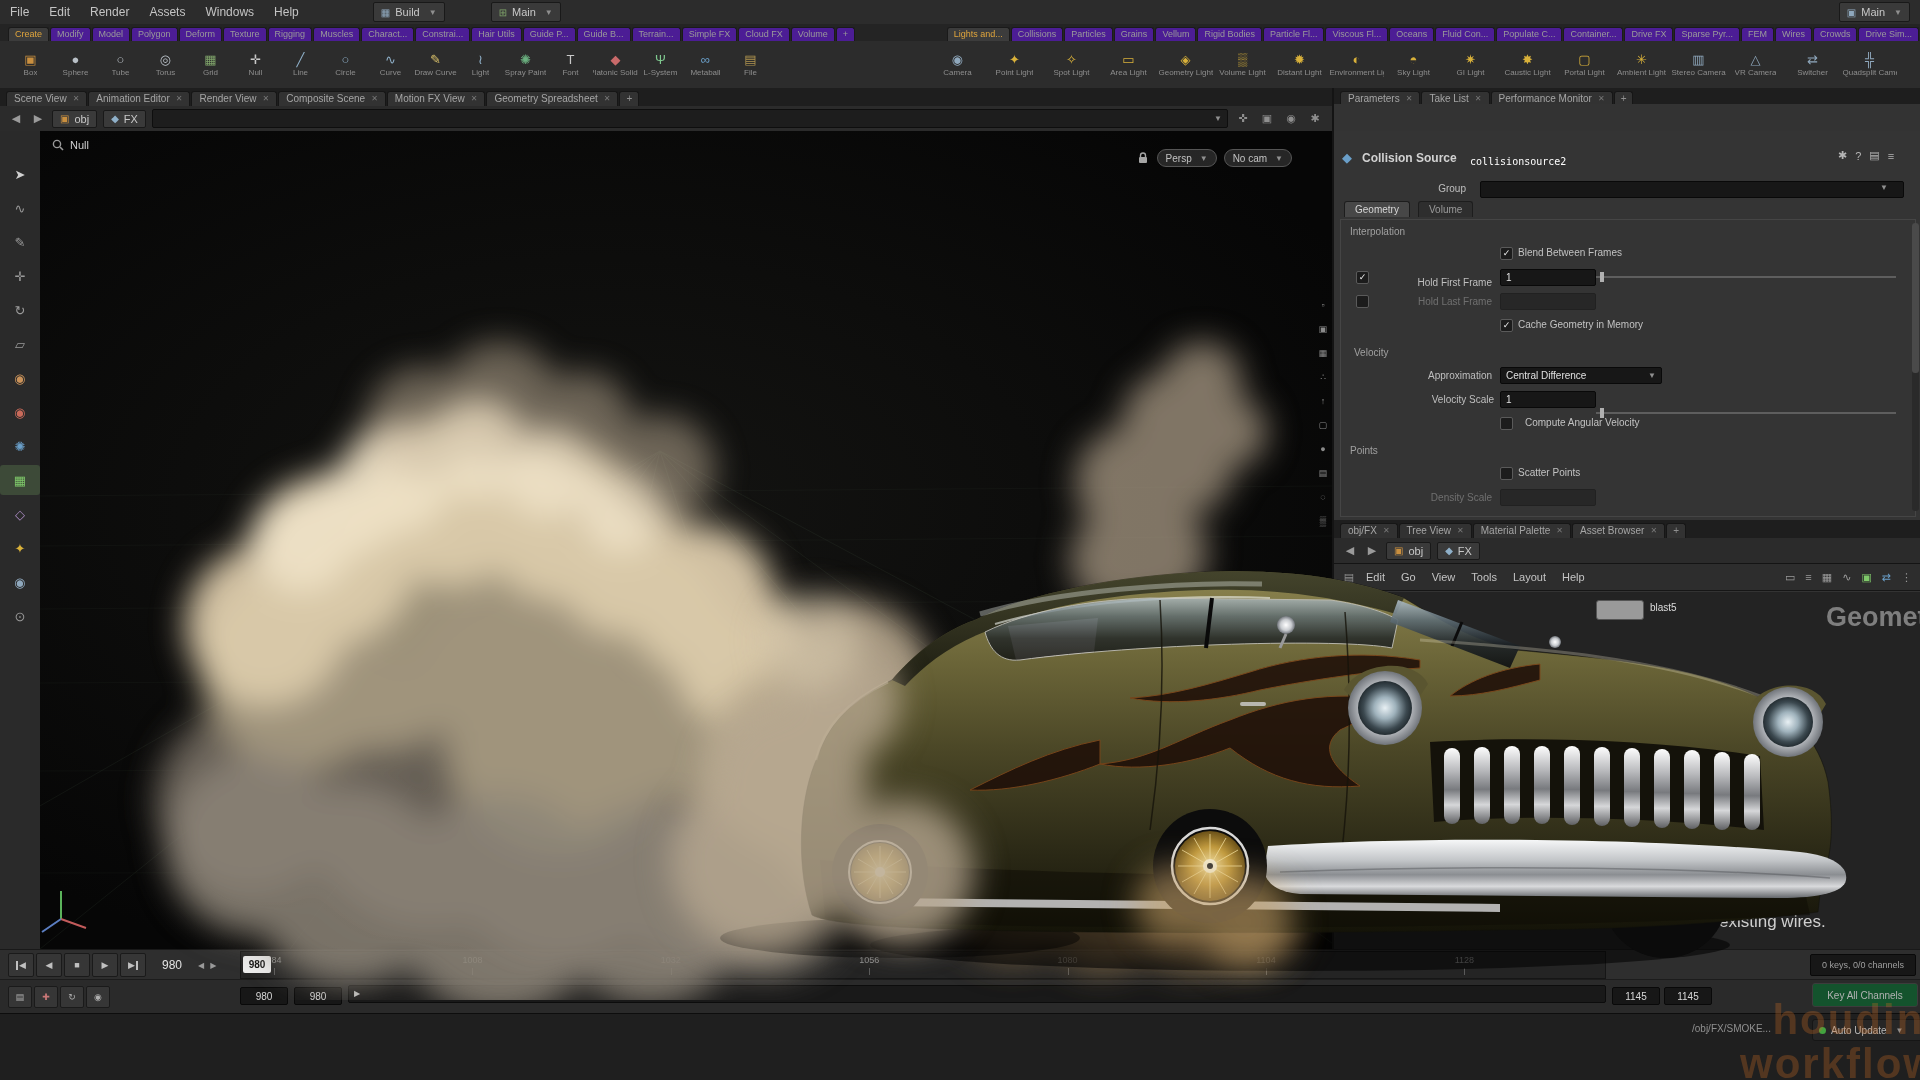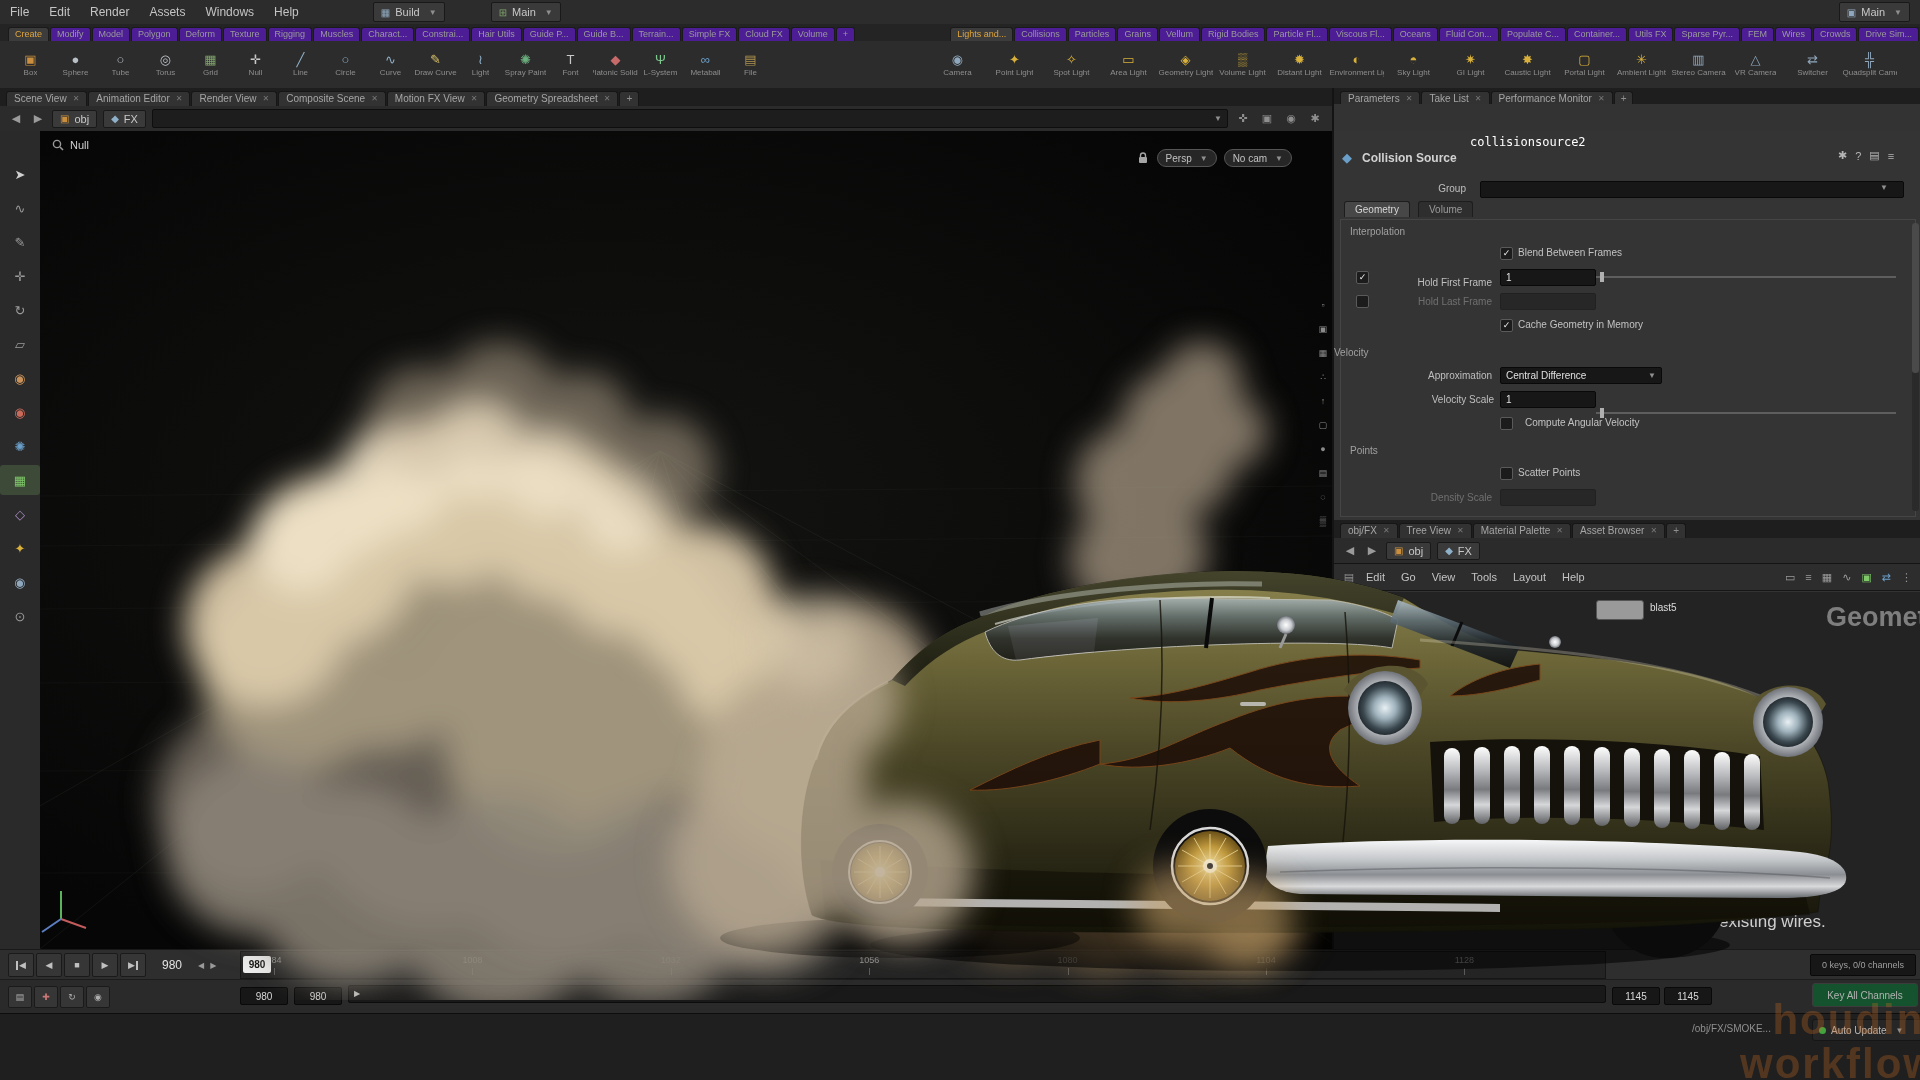--- a/index.html
+++ b/index.html
@@ -132,21 +132,21 @@
         <div class="stab">Particles</div>
         <div class="stab">Grains</div>
         <div class="stab">Vellum</div>
         <div class="stab">Rigid Bodies</div>
         <div class="stab">Particle Fl...</div>
         <div class="stab">Viscous Fl...</div>
         <div class="stab">Oceans</div>
         <div class="stab">Fluid Con...</div>
         <div class="stab">Populate C...</div>
         <div class="stab">Container...</div>
-        <div class="stab">Utils FX</div>
+        <div class="stab">Drive FX</div>
         <div class="stab">Sparse Pyr...</div>
         <div class="stab">FEM</div>
         <div class="stab">Wires</div>
         <div class="stab">Crowds</div>
         <div class="stab">Drive Sim...</div>
       </div>
   </div>
 
   <div id="shelftools" class="abs row">
     <div style="width:8px"></div>
@@ -481,21 +481,21 @@
       <span style="color:#8a8a8a">▤</span>
       <span style="color:#8a8a8a">◌</span>
       <span style="color:#8a8a8a">▒</span>
     </div>
 
   <div id="rpanel" class="abs">
 
     <div class="abs" style="left:0;top:27px;width:588px;height:389px;background:#343434">
       <span class="abs" style="left:8px;top:19px;color:#6a9fc9;font-size:13px">◆</span>
       <span class="abs" style="left:28px;top:20px;font-weight:bold;font-size:12px;color:#d2d2d2">Collision Source</span>
-      <span class="abs" style="left:136px;top:4px;font-family:'DejaVu Sans Mono',monospace;font-size:12px;color:#fff">collisionsource2</span>
+      <span class="abs" style="left:136px;top:25px;font-family:'DejaVu Sans Mono',monospace;font-size:10px;color:#fff">collisionsource2</span>
       <div id="pheader-icons" class="abs row" style="left:504px;top:18px;gap:8px">
           <span style="font-size:11px">✱</span>
           <span style="font-size:11px">?</span>
           <span style="font-size:11px">▤</span>
           <span style="font-size:11px">≡</span>
         </div>
 
       <span class="abs plabel" style="left:40px;top:52px;width:92px">Group</span>
       <div class="abs field" style="left:146px;top:50px;width:412px">
           <span></span>
@@ -523,21 +523,21 @@
 
       <div class="abs cb" style="left:22px;top:164px"></div>
       <span class="abs plabel dim" style="left:40px;top:165px;width:118px">Hold Last Frame</span>
       <div class="abs field dim" style="left:166px;top:162px;width:84px">
           <span></span>
         </div>
 
       <div class="abs cb checked" style="left:166px;top:188px"></div>
       <span class="abs" style="left:184px;top:188px;font-size:10px;color:#c2c2c2">Cache Geometry in Memory</span>
 
-      <span class="abs seclabel" style="left:0;top:216px">Velocity</span>
+      <span class="abs seclabel" style="left:20px;top:216px">Velocity</span>
 
       <span class="abs plabel" style="left:40px;top:239px;width:118px">Approximation</span>
       <div class="abs field" style="left:166px;top:236px;width:150px;justify-content:space-between">
         <span>Central Difference</span>
         <span class="dd">▼</span>
       </div>
 
       <span class="abs plabel" style="left:42px;top:263px;width:118px">Velocity Scale</span>
       <div class="abs field" style="left:166px;top:260px;width:84px">
           <span>1</span>

